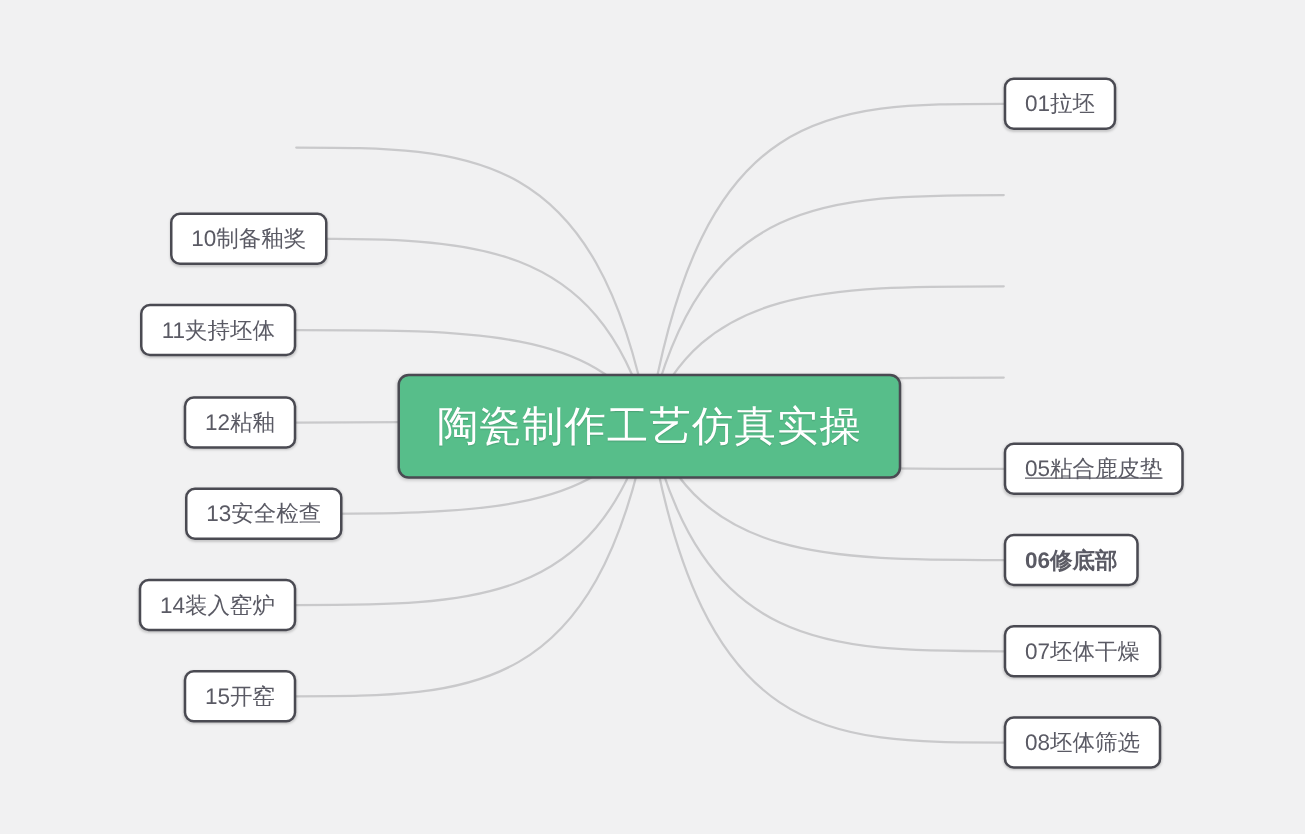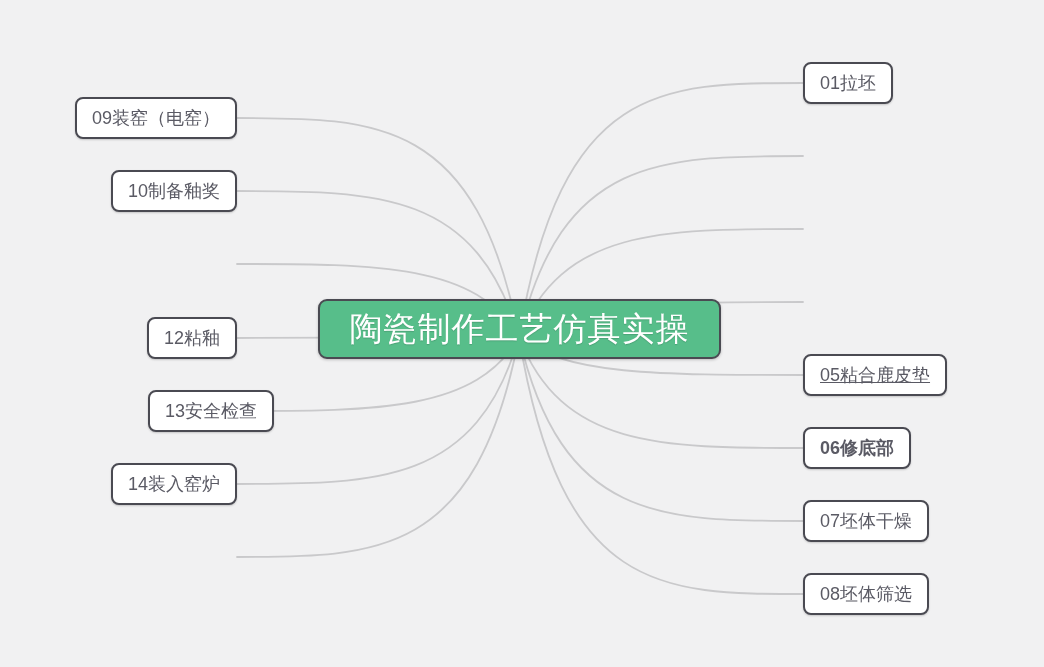--- a/index.html
+++ b/index.html
@@ -47,21 +47,21 @@
     white-space: nowrap;
     text-align: center;
     box-shadow: 0 1px 2px rgba(0,0,0,0.18);
     cursor: pointer;
   }
   .central-node {
     position: absolute;
     left: 318px;
     top: 299px;
     width: 403px;
-    height: 60px;
+    height: 84px;
     background: var(--central-fill);
     border: 2px solid var(--node-border);
     border-radius: 9px;
     display: flex;
     align-items: center;
     justify-content: center;
     box-shadow: 0 1px 3px rgba(0,0,0,0.22);
     cursor: pointer;
   }
   .central-node span {
@@ -92,21 +92,22 @@
       <path d="M 519 337 C 476.7 411, 378 411, 237 411"></path>
       <path d="M 519 337 C 476.7 484, 378 484, 237 484"></path>
       <path d="M 519 337 C 476.7 557, 378 557, 237 557"></path>
     </svg>
 
 <div class="branch-node" style="left: 803px; top: 62px;"><span>01拉坯</span></div>
     <div class="branch-node" style="left: 803px; top: 354px; text-decoration: underline;"><span>05粘合鹿皮垫</span></div>
     <div class="branch-node" style="left: 803px; top: 427px; font-weight: bold;"><span>06修底部</span></div>
     <div class="branch-node" style="left: 803px; top: 500px;"><span>07坯体干燥</span></div>
     <div class="branch-node" style="left: 803px; top: 573px;"><span>08坯体筛选</span></div>
-    <div class="branch-node" style="right: 807px; top: 97px;"><span>09装窑（电窑）</span></div>
-    <div class="branch-node" style="right: 807px; top: 170px;"><span>10制备釉奖</span></div>
+    <div class="branch-node" style="right: 782px; top: 170px;"><span>10制备釉奖</span></div>
+    <div class="branch-node" style="right: 807px; top: 243px;"><span>11夹持坯体</span></div>
     <div class="branch-node" style="right: 807px; top: 317px;"><span>12粘釉</span></div>
     <div class="branch-node" style="right: 770px; top: 390px;"><span>13安全检查</span></div>
     <div class="branch-node" style="right: 807px; top: 463px;"><span>14装入窑炉</span></div>
+    <div class="branch-node" style="right: 807px; top: 536px;"><span>15开窑</span></div>
     <div class="central-node">
     <span>陶瓷制作工艺仿真实操</span>
   </div>
   </div>
 
 </body></html>

